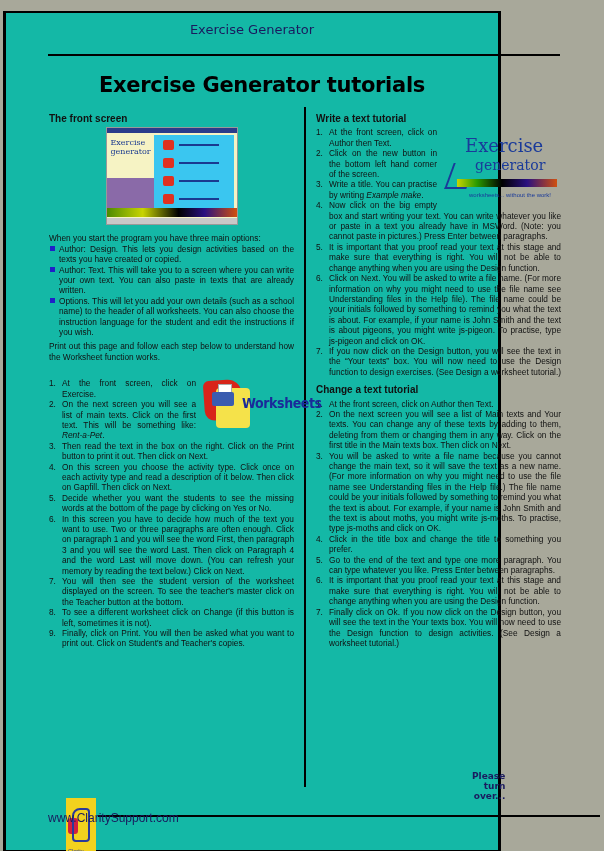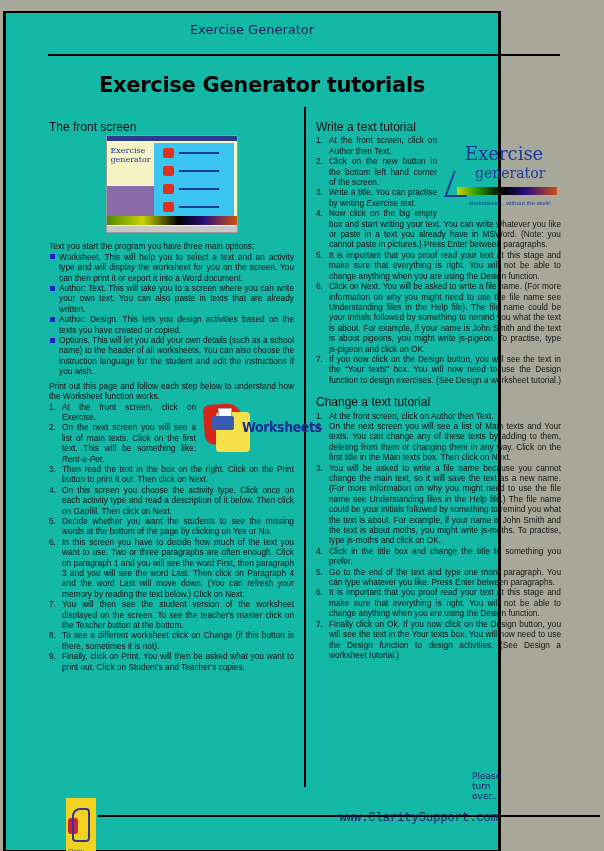--- a/index.html
+++ b/index.html
@@ -5,21 +5,21 @@
   html, body { margin:0; padding:0; }
   body { width:604px; height:851px; background:#a8a89a; position:relative; overflow:hidden; font-family:"Liberation Sans", sans-serif; }
   .page { position:absolute; left:3px; top:11px; width:498px; height:842px; background:#14b8a6; border-left:3px solid #000; border-top:2px solid #000; border-right:3px solid #000; border-bottom:3px solid #000; box-sizing:border-box; }
   .hdr { position:absolute; left:0; right:0; top:9px; text-align:center; color:#1a1a5e; font-size:13px; font-family:"DejaVu Sans", sans-serif; }
   .hdr-rule { position:absolute; left:42px; width:512px; top:41px; height:2px; background:#000; }
   .title { position:absolute; left:0; right:0; top:60px; text-align:center; font-size:21px; font-weight:bold; color:#000; font-family:"DejaVu Sans", sans-serif; letter-spacing:-0.3px;padding-left:20px; }
   .col { position:absolute; top:97px; font-size:8.3px; line-height:10.4px; color:#111; text-align:justify; }
   .colL { left:43px; width:245px; }
   .colR { left:310px; width:245px; }
   .vrule { position:absolute; left:298px; top:94px; width:2px; height:680px; background:#000; }
-  h3 { font-size:12px; margin:12px 0 3px 0; font-weight:normal; }
+  h3 { font-size:10px; margin:4px 0 3px 0; font-weight:bold; }
   p { margin:0 0 4px 0; }
   ul.sq { list-style:none; margin:0 0 0 0; padding:0; }
   ul.sq li { position:relative; padding-left:10px; }
   ul.sq li:before { content:""; position:absolute; left:1px; top:2.5px; width:5px; height:5px; background:#2020c8; }
   ol { margin:0 0 4px 0; padding:0; list-style:none; }
   ol li { position:relative; padding-left:13px; }
   ol li .n { position:absolute; left:0; top:0; }
   .shot { width:130px; height:96px; margin:3px auto 8px auto; position:relative; background:#f6f3c4; border:1px solid #999; overflow:hidden; }
   .shot .bar { position:absolute; left:0; top:0; right:0; height:5px; background:#2a3c8a; }
   .shot .blue { position:absolute; left:47px; top:7px; width:80px; height:78px; background:#3ac6f0; }
@@ -35,23 +35,23 @@
   .ws-icon .yel { position:absolute; left:14px; top:10px; width:34px; height:40px; background:#f5e24a; border-radius:4px; z-index:0; }
   .ws-icon .prn { position:absolute; left:10px; top:14px; width:22px; height:14px; background:#3a5cb0; border-radius:2px; z-index:2; }
   .ws-icon .ppr { position:absolute; left:16px; top:6px; width:12px; height:10px; background:#fff; border:1px solid #aaa; z-index:1; }
   .ws-icon .lbl { position:absolute; left:40px; top:20px; color:#1a2a9a; font-weight:bold; font-size:14px; font-family:"DejaVu Sans Condensed","DejaVu Sans", sans-serif; z-index:3; letter-spacing:-0.4px; }
   .eg-logo { width:118px; height:60px; position:relative; }
   .eg-logo .t1 { position:absolute; left:22px; top:0; color:#1a3a9a; font-size:18px; font-family:"DejaVu Serif", serif; }
   .eg-logo .t2 { position:absolute; left:32px; top:19px; color:#1a3a9a; font-size:14px; font-family:"DejaVu Serif", serif; }
   .eg-logo .grad { position:absolute; left:14px; top:38px; width:100px; height:8px; background:linear-gradient(90deg,#c8d400,#2a9a00 20%,#000 45%,#2a1080 70%,#d05010); }
   .eg-logo .tag { position:absolute; left:26px; top:49px; color:#1a3a9a; font-size:6px; }
   .eg-logo .chk { position:absolute; left:6px; top:22px; width:20px; height:24px; border-left:2px solid #1a3a9a; border-bottom:2px solid #1a3a9a; transform:skewX(-20deg); }
-  .turn { position:absolute; left:466px; top:758px; color:#1a1a5e; font-weight:normal; font-size:9px; font-family:"DejaVu Sans", sans-serif; }
+  .turn { position:absolute; left:466px; top:758px; color:#1a1a5e; font-weight:bold; font-size:9px; font-family:"DejaVu Sans", sans-serif;text-align:right; }
   .ftr-rule { position:absolute; left:92px; top:802px; width:502px; height:2px; background:#000; }
-  .ftr-url { position:absolute; left:0; right:0; top:798px; text-align:right; color:#1a1a5e; font-size:12px; font-family:Liberation Mono, monospace; padding-left:42px; }
+  .ftr-url { position:absolute; left:0; right:0; top:798px; text-align:left; color:#1a1a5e; font-size:12px; font-family:Liberation Sans, sans-serif; padding-left:42px; }
   .clarity { position:absolute; left:60px; top:785px; width:30px; height:58px; background:#f2d21e; }
   .clarity .fig { position:absolute; left:6px; top:10px; width:14px; height:30px; border:2px solid #2a3a9a; border-radius:8px 4px 4px 4px; }
   .clarity .seat { position:absolute; left:2px; top:20px; width:10px; height:16px; background:#d02040; border-radius:3px; }
   .clarity .cl { position:absolute; left:2px; bottom:2px; font-size:5.5px; color:#2a3a9a; }
   i { font-style:italic; }
   b { font-weight:bold; }
 </style>
 </head>
 <body>
 
@@ -76,64 +76,63 @@
       <div class="ic" style="top:30px"></div>
       <div class="ln" style="top:34px"></div>
       <div class="ic" style="top:48px"></div>
       <div class="ln" style="top:52px"></div>
       <div class="ic" style="top:66px"></div>
       <div class="ln" style="top:70px"></div>
       <div class="strip"></div>
       <div class="task"></div>
     </div>
 
-    <p style="margin:0">Text you start the program you have three main options:</p>
+    <p style="margin:0">When you start the program you have three main options:</p>
     <ul class="sq">
-      <li>Worksheet. This will help you to select a text and an activity type and will display the worksheet for you on the screen. You can then print it or export it into a Word document.</li>
+      <li>Author: Design. This lets you design activities based on the texts you have created or copied.</li>
       <li>Author: Text. This will take you to a screen where you can write your own text. You can also paste in texts that are already written.</li>
-      <li>Author: Design. This lets you design activities based on the texts you have created or copied.</li>
     </ul>
     <ul class="sq" style="margin-bottom:4px">
       <li>Options. This will let you add your own details (such as a school name) to the header of all worksheets. You can also choose the instruction language for the student and edit the instructions if you wish.</li>
     </ul>
-    <p style="margin-bottom:0">Print out this page and follow each step below to understand how the Worksheet function works.</p>
+    <p style="margin-bottom:16px">Print out this page and follow each step below to understand how the Worksheet function works.</p>
 
     <div class="float-r ws-icon">
       <div class="red"></div>
       <div class="yel"></div>
       <div class="ppr"></div>
       <div class="prn"></div>
       <div class="lbl">Worksheets</div>
     </div>
     <ol>
       <li><span class="n">1.</span><span>At the front screen, click on Exercise.</span></li>
       <li><span class="n">2.</span><span>On the next screen you will see a list of main texts. Click on the first text. This will be something like: </span><i>Rent-a-Pet</i><span>.</span></li>
       <li><span class="n">3.</span><span>Then read the text in the box on the right. Click on the Print button to print it out. Then click on Next.</span></li>
       <li><span class="n">4.</span><span>On this screen you choose the activity type. Click once on each activity type and read a description of it below. Then click on Gapfill. Then click on Next.</span></li>
       <li><span class="n">5.</span><span>Decide whether you want the students to see the missing words at the bottom of the page by clicking on Yes or No.</span></li>
       <li><span class="n">6.</span><span>In this screen you have to decide how much of the text you want to use. Two or three paragraphs are often enough. Click on paragraph 1 and you will see the word First, then paragraph 3 and you will see the word Last. Then click on Paragraph 4 and the word Last will move down. (You can refresh your memory by reading the text below.) Click on Next.</span></li>
       <li><span class="n">7.</span><span>You will then see the student version of the worksheet displayed on the screen. To see the teacher's master click on the Teacher button at the bottom.</span></li>
-      <li><span class="n">8.</span><span>To see a different worksheet click on Change (if this button is there, sometimes it is not).</span></li>
+      <li><span class="n">8.</span><span>To see a different worksheet click on Change (if this button is left, sometimes it is not).</span></li>
       <li><span class="n">9.</span><span>Finally, click on Print. You will then be asked what you want to print out. Click on Student's and Teacher's copies.</span></li>
     </ol>
   </div>
 
   <div class="col colR">
     <h3>Write a text tutorial</h3>
     <div class="float-r eg-logo" style="margin-top:14px">
       <div class="chk"></div>
       <div class="t1">Exercise</div>
       <div class="t2">generator</div>
       <div class="grad"></div>
       <div class="tag">worksheets... without the work!</div>
     </div>
     <ol style="margin-bottom:8px">
       <li><span class="n">1.</span><span>At the front screen, click on Author then Text.</span></li>
       <li><span class="n">2.</span><span>Click on the new button in the bottom left hand corner of the screen.</span></li>
-      <li><span class="n">3.</span><span>Write a title. You can practise by writing </span><i>Exercise text</i><span>.</span></li>
+      <li><span class="n">3.</span><span>Write a title. You can practise by writing </span><i>Example make</i><span>.</span></li>
       <li><span class="n">4.</span><span>Now click on the big empty box and start writing your text. You can write whatever you like or paste in a text you already have in MSWord. (Note: you cannot paste in pictures.) Press Enter between paragraphs.</span></li>
       <li><span class="n">5.</span><span>It is important that you proof read your text at this stage and make sure that everything is right. You will not be able to change anything when you are using the Design function.</span></li>
       <li><span class="n">6.</span><span>Click on Next. You will be asked to write a file name. (For more information on why you might need to use the file name see Understanding files in the Help file). The file name could be your initials followed by something to remind you what the text is about.  For example, if your name is John Smith and the text is about pigeons, you might write js-pigeon. To practise, type js-pigeon and click on OK.</span></li>
       <li><span class="n">7.</span><span>If you now click on the Design button, you will see the text in the “Your texts” box.  You will now need to use the Design function to design exercises. (See Design a worksheet tutorial.)</span></li>
     </ol>
 
     <h3>Change a text tutorial</h3>
     <ol>
       <li><span class="n">1.</span><span>At the front screen, click on Author then Text.</span></li>
       <li><span class="n">2.</span><span>On the next screen you will see a list of Main texts and Your texts. You can change any of these texts by adding to them, deleting from them or changing them in any way. Click on the first title in the Main texts box. Then click on Next.</span></li>

